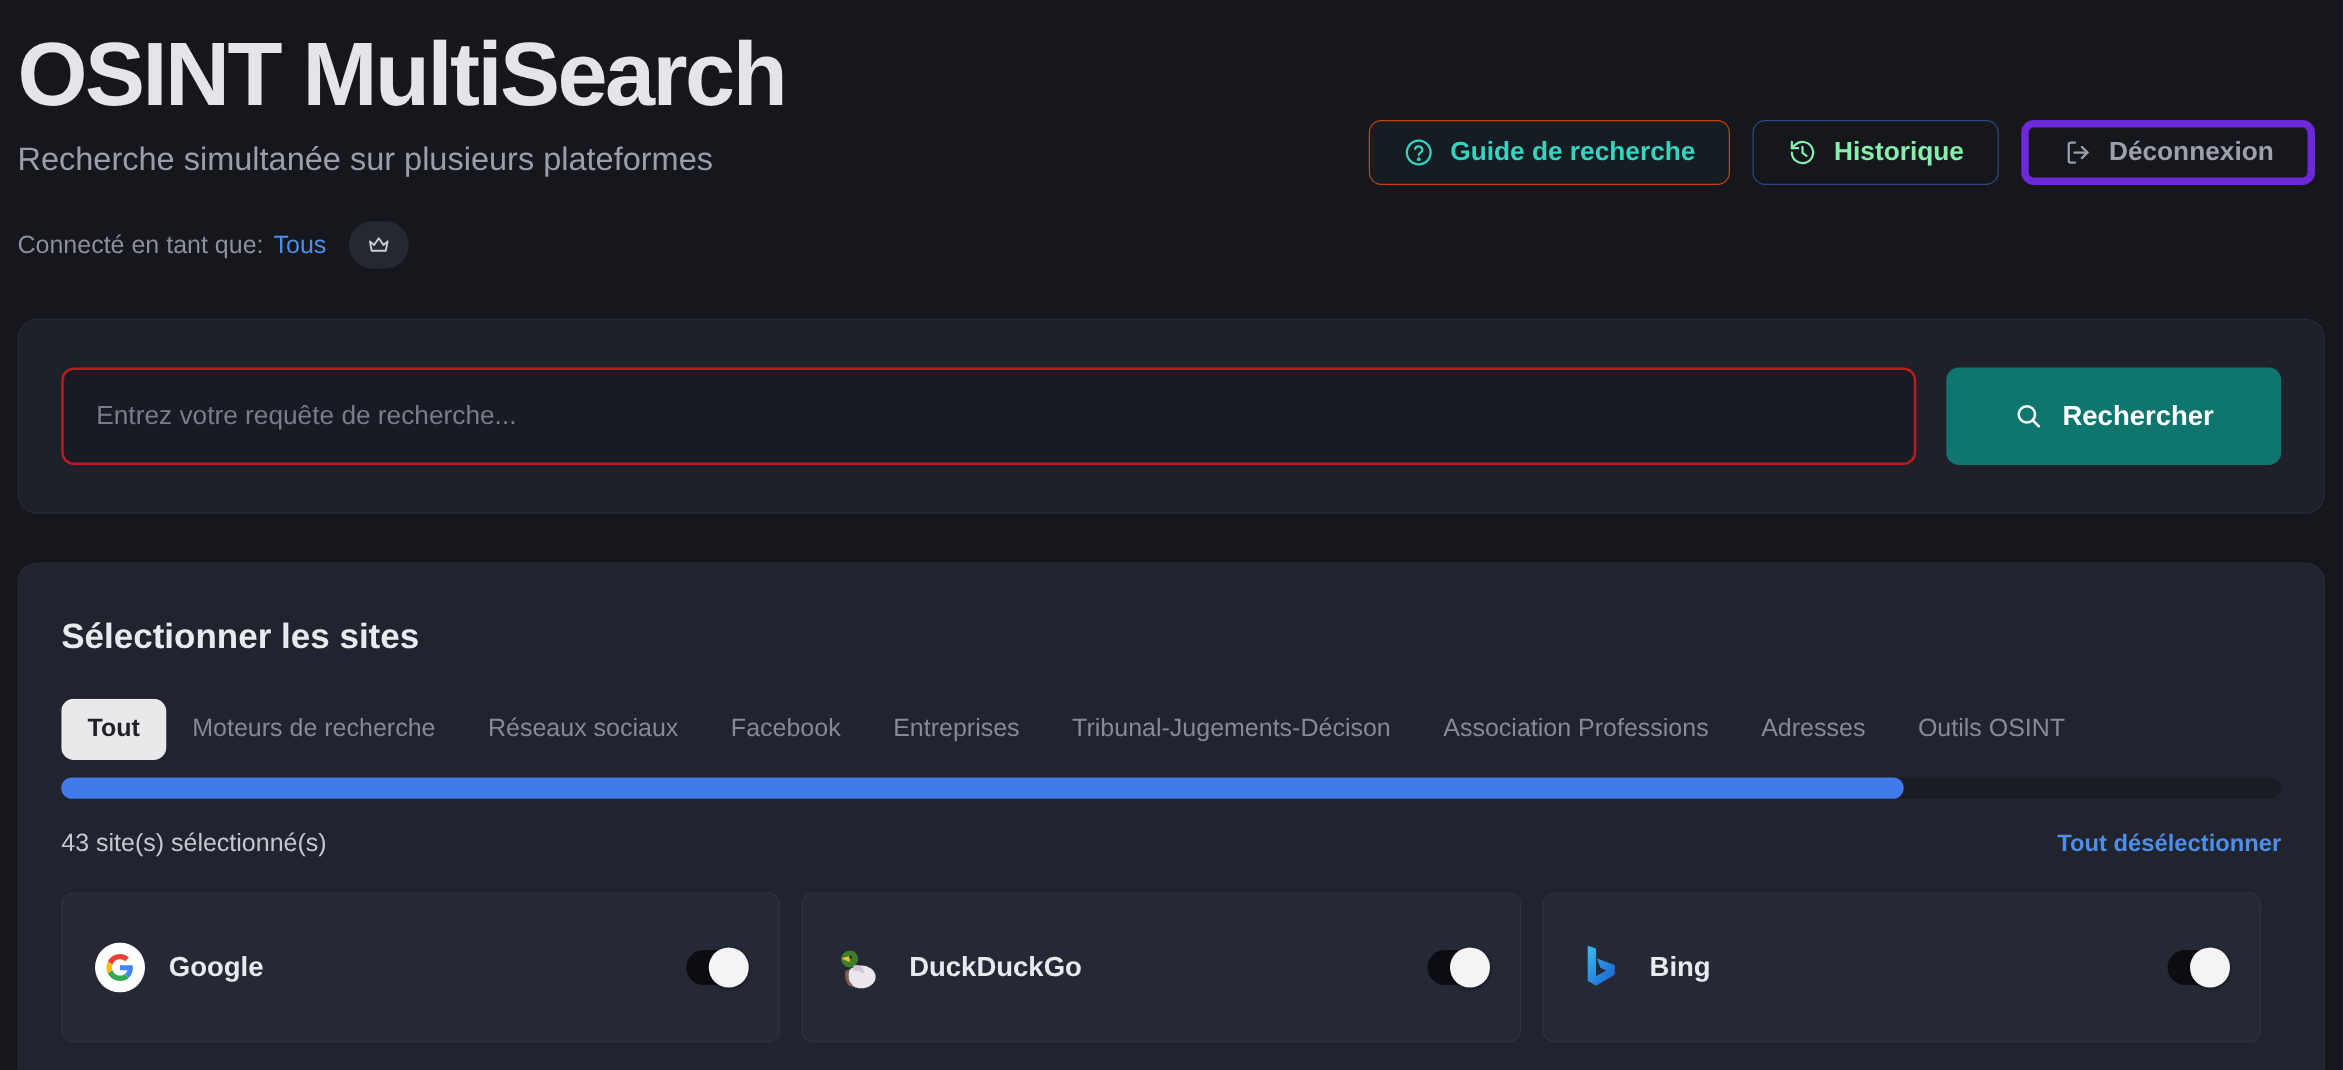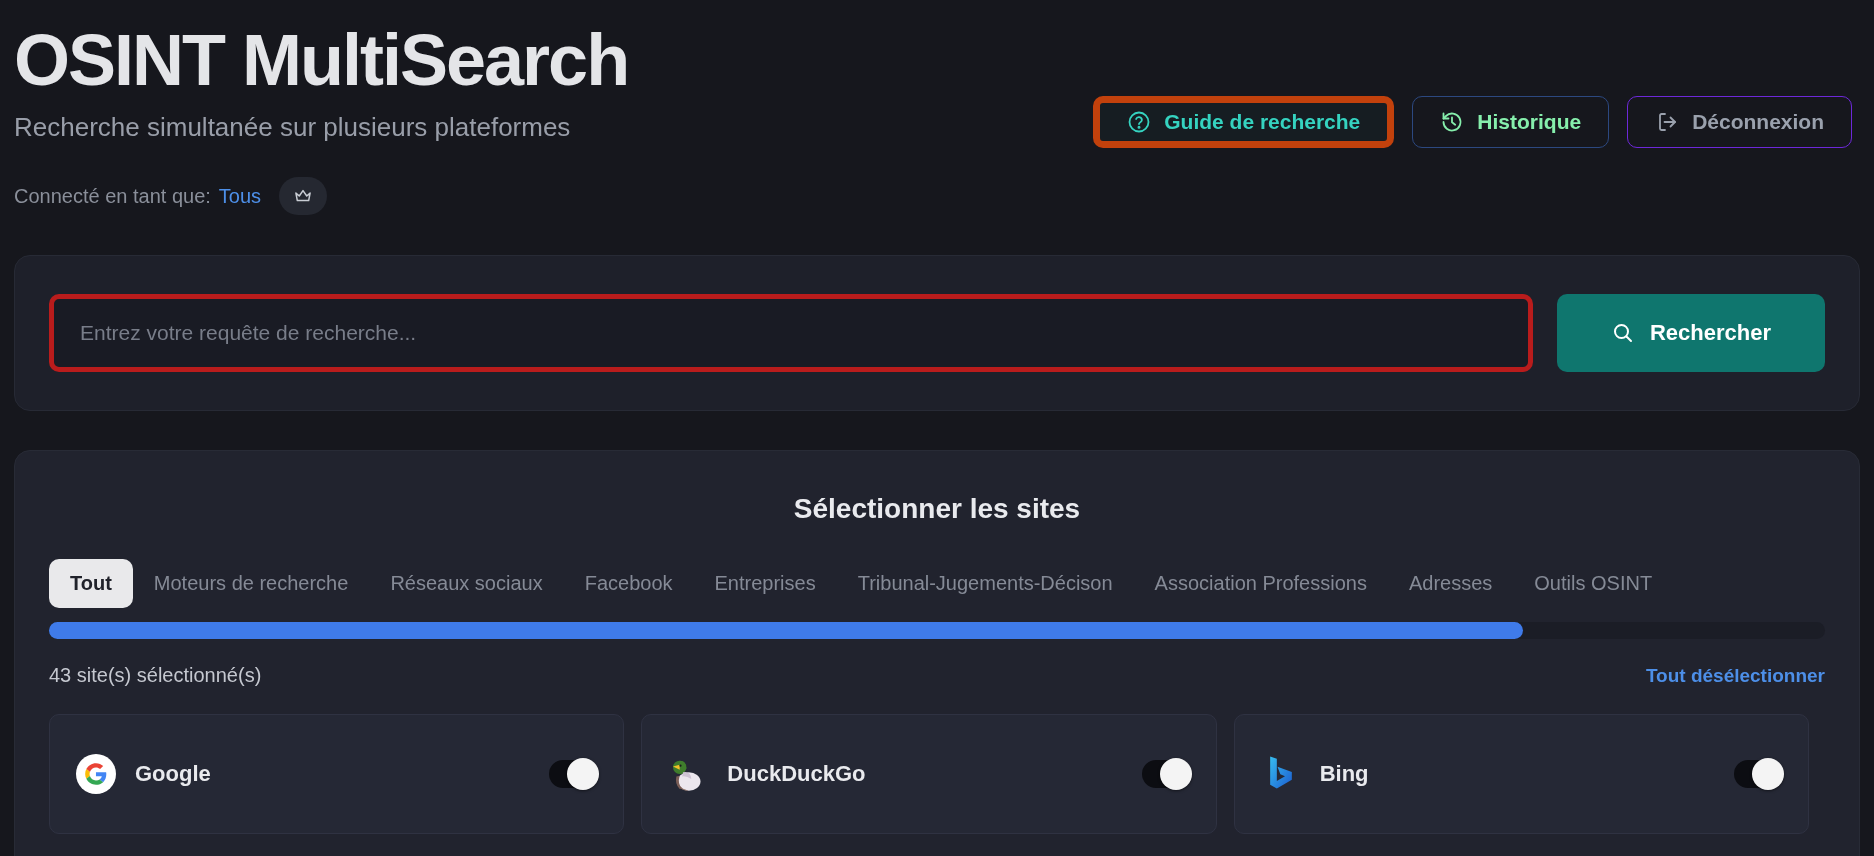--- a/index.html
+++ b/index.html
@@ -30,48 +30,48 @@
   }
   .crown-badge svg { width: 20px; height: 20px; }
 
   .header-actions { position: absolute; top: 96px; right: 8px; display: flex; gap: 18px; }
   .hbtn {
     height: 52px; padding: 0 27px; border-radius: 10px; background: transparent;
     display: flex; align-items: center; gap: 13px; font-size: 21px; font-weight: 600;
     font-family: "Liberation Sans", sans-serif; cursor: pointer;
   }
   .hbtn svg { width: 24px; height: 24px; }
-  .hbtn.guide  { color: #35d3c0; border: 7px solid #c2410c; background: rgba(45,212,190,0.03); }
+  .hbtn.guide  { color: #35d3c0; border: 1px solid #c2410c; background: rgba(45,212,190,0.03); }
   .hbtn.history{ color: #86efac; border: 1px solid #2c4880; }
-  .hbtn.logout { color: #9aa1ad; border: 1px solid #6d28d9; }
+  .hbtn.logout { color: #9aa1ad; border: 6px solid #6d28d9; }
 
   
   .search-panel {
     margin-top: 40px; background: #1e202a; border: 1px solid #272a35;
     border-radius: 16px; padding: 38px 34px; display: flex; gap: 24px; align-items: center;
   }
   .search-input {
-    flex: 1; height: 78px; background: #191b24; border: 5px solid #b91c1c;
+    flex: 1; height: 78px; background: #191b24; border: 2px solid #b91c1c;
     border-radius: 10px; padding: 0 26px; font-size: 21px; color: #e5e6ea;
     font-family: "Liberation Sans", sans-serif; outline: none;
   }
   .search-input::placeholder { color: #787d89; }
   .search-btn {
     width: 268px; height: 78px; background: #0f766e; border: none; border-radius: 10px;
     color: #ffffff; font-size: 22px; font-weight: 700; display: flex; align-items: center;
     justify-content: center; gap: 15px; cursor: pointer; font-family: "Liberation Sans", sans-serif;
   }
   .search-btn svg { width: 24px; height: 24px; }
 
   
   .sites-panel {
     margin-top: 39px; background: #21232e; border: 1px solid #282b36;
     border-radius: 16px; padding: 42px 34px 30px; height: 460px;
   }
-  .sites-heading { font-size: 28px; font-weight: 700; color: #e9eaee; text-align: center; }
+  .sites-heading { font-size: 28px; font-weight: 700; color: #e9eaee; }
 
   .tabs {
     margin-top: 34px; display: flex; align-items: center; white-space: nowrap;
     overflow: hidden; margin-right: -12px;
   }
   .tab {
     padding: 13px 21px; font-size: 20px; color: #858a96; background: transparent;
     border: none; cursor: pointer; font-family: "Liberation Sans", sans-serif; flex: 0 0 auto;
   }
   .tab.active {

